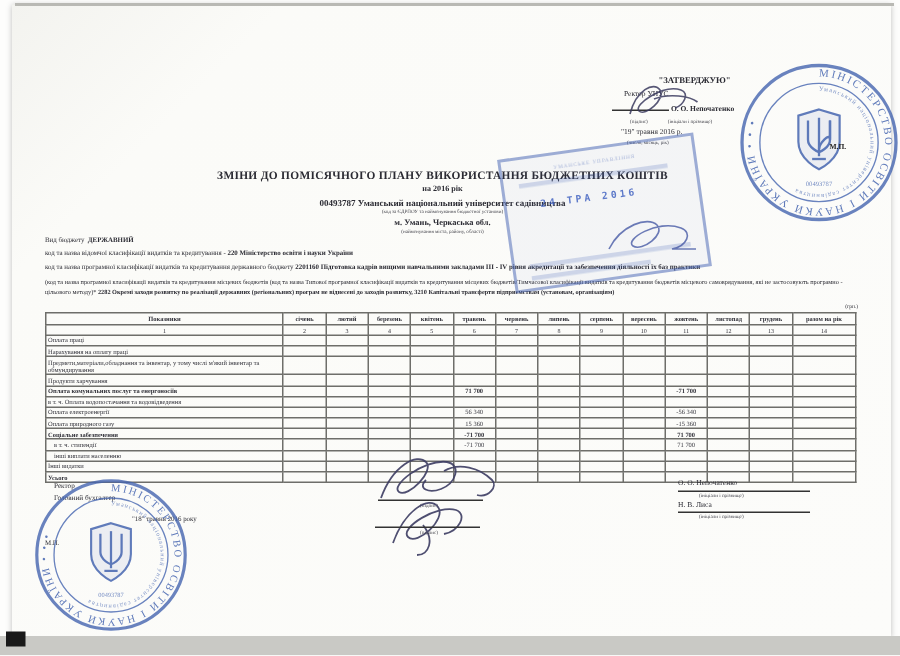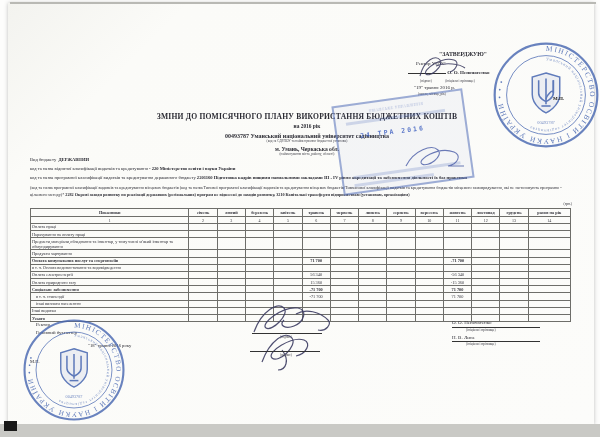--- a/index.html
+++ b/index.html
@@ -16,21 +16,21 @@
   .c{text-align:center;}
   .b{font-weight:bold;}
   .tiny{font-size:3.4px;color:#44444c;}
   .hint{font-size:3.4px;color:#44444c;}
   .underfield{border-bottom:.7px solid #333;}
 
   
   #approve{left:408px;top:50px;width:170px;font-size:5px;line-height:1.5;}
   #approve .t1{font-size:5.8px;}
   
-  #titleblock{left:72px;top:112px;width:470px;}
+  #titleblock{left:60px;top:112px;width:470px;}
   #titleblock .t{font-size:7.6px;letter-spacing:.2px;}
   #titleblock .y{font-size:5.4px;margin-top:2px;}
   #titleblock .org{font-size:6px;margin-top:4px;}
   #titleblock .city{font-size:5.6px;margin-top:2.5px;}
 
   
   #meta{left:30px;top:156px;width:545px;font-size:4.6px;line-height:1.6;}
   #meta .row{margin-bottom:1.5px;}
   #meta .vb{font-weight:bold;}
   #meta .small{font-size:4.2px;line-height:1.55;}

